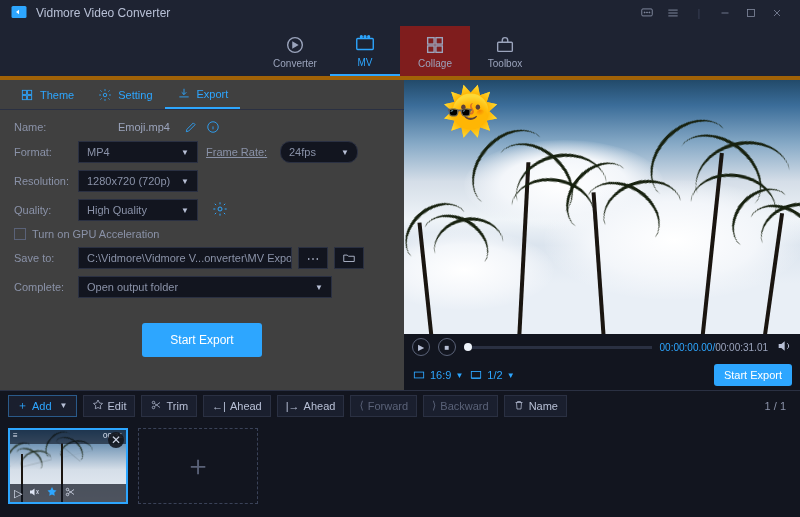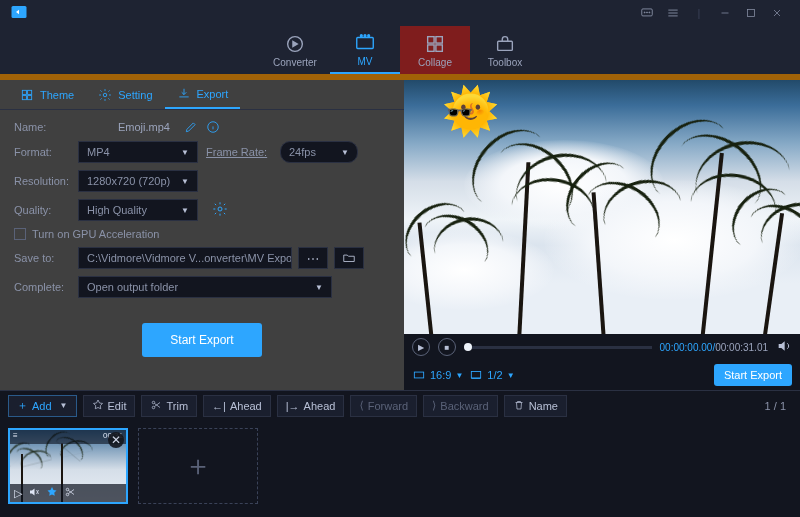--- a/index.html
+++ b/index.html
@@ -2,21 +2,21 @@
 <html><head>
 <meta charset="utf-8">
 <style>
 * { margin:0; padding:0; box-sizing:border-box; font-family:"Segoe UI",Arial,sans-serif; }
 body { background:#1a1f2e; color:#8a92a8; width:800px; height:517px; overflow:hidden; font-size:11px; }
 .titlebar { display:flex; align-items:center; height:26px; padding:0 10px; background:#1e2332; }
 .logo-icon svg { width:18px; height:18px; }
 .app-title { color:#b8c0d6; margin-left:8px; font-size:12px; }
 .titlebar-spacer { flex:1; }
 .tb-btn { width:26px; height:26px; display:flex; align-items:center; justify-content:center; color:#8a92a8; }
-.topnav { display:flex; justify-content:center; height:54px; background:#1e2332; border-bottom:6px solid #a16207; }
+.topnav { display:flex; justify-content:center; height:54px; background:#1e2332; border-bottom:4px solid #a16207; }
 .topnav-item { width:70px; display:flex; flex-direction:column; align-items:center; justify-content:center; color:#9ba4bc; cursor:pointer; }
 .topnav-item.active { color:#2da6ff; border-bottom:2px solid #2da6ff; }
 .topnav-item.collage { background:#7f1d1d; }
 .topnav-icon { width:22px; height:22px; display:flex; align-items:center; justify-content:center; }
 .topnav-label { margin-top:2px; font-size:10px; }
 .main { display:flex; height:310px; }
 .left { width:404px; background:#404040; display:flex; flex-direction:column; }
 .tabs { display:flex; height:30px; border-bottom:1px solid #2a3042; padding-left:8px; align-items:center; }
 .tab { display:flex; align-items:center; padding:0 12px; height:100%; cursor:pointer; gap:6px; }
 .tab.active { color:#2da6ff; border-bottom:2px solid #2da6ff; }
@@ -84,20 +84,21 @@
 </head>
 <body>
 
 <div class="titlebar">
   <span class="logo-icon">
     <svg viewBox="0 0 24 24">
         <rect x="2" y="4" width="20" height="16" rx="2" fill="#2da6ff" stroke="none"></rect>
         <path d="M8 12l4-3v6z" fill="#fff" stroke="none"></path>
       </svg>
   </span>
+  <span class="app-title">Vidmore Video Converter</span>
   <div class="titlebar-spacer"></div>
   <div class="tb-btn">
       <svg viewBox="0 0 24 24" width="14" height="14">
         <rect x="3" y="5" width="18" height="12" rx="2"></rect>
         <circle cx="8" cy="11" r="0.8" fill="currentColor"></circle>
         <circle cx="12" cy="11" r="0.8" fill="currentColor"></circle>
         <circle cx="16" cy="11" r="0.8" fill="currentColor"></circle>
       </svg>
     </div>
   <div class="tb-btn">

